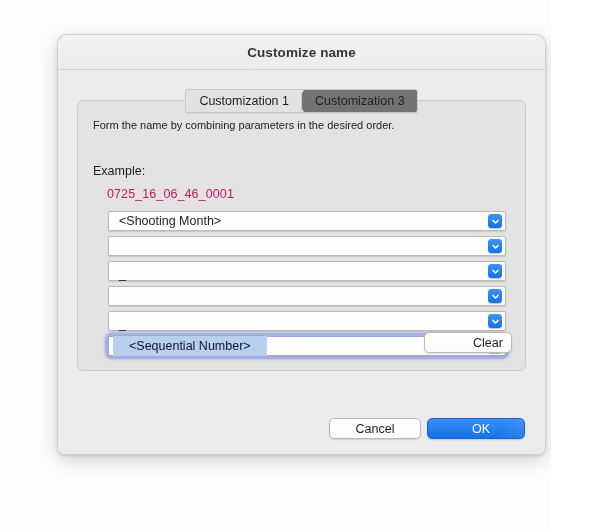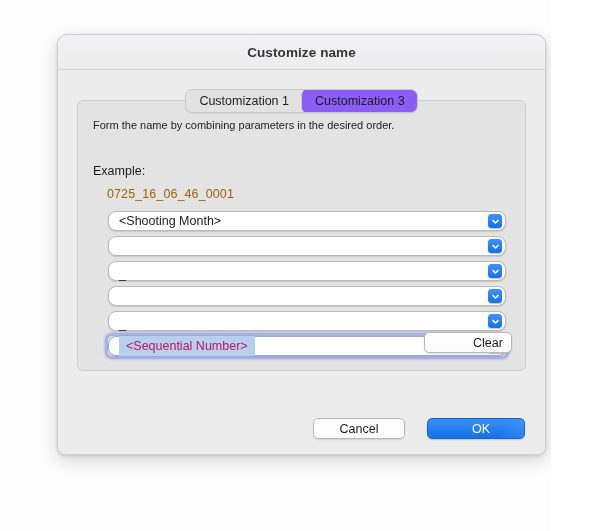--- a/index.html
+++ b/index.html
@@ -65,21 +65,21 @@
     top: 19px;
     display: flex;
     justify-content: center;
     z-index: 5;
   }
   .tabgroup {
     display: flex;
     align-items: stretch;
     background: #e2e2e2;
     border: 1px solid #c9c9c9;
-    border-radius: 7px;
+    border-radius: 2px;
     height: 22px;
     box-shadow: 0 1px 1px rgba(0,0,0,0.05);
     overflow: hidden;
   }
   .tab {
     display: flex;
     align-items: center;
     padding: 0 13px;
     font-size: 12.5px;
     color: #1d1d1f;
@@ -90,21 +90,21 @@
   .tab + .tab::before {
     content: "";
     position: absolute;
     left: 0;
     top: 4px;
     bottom: 4px;
     width: 1px;
     background: #c6c6c6;
   }
   .tab.active {
-    background: #8b5cf6;
+    background: #737373;
     border-radius: 6px;
     box-shadow: 0 0 0 0.5px rgba(0,0,0,0.13), 0 1px 2px rgba(0,0,0,0.14);
     margin: -1px -1px -1px 0;
     padding: 0 13px;
     z-index: 2;
     justify-content: flex-end;
   }
   .tab.active::before { display: none; }
 
   
@@ -133,21 +133,21 @@
     left: 15px;
     top: 63px;
     font-size: 12.5px;
     color: #1d1d1f;
   }
   .example-value {
     position: absolute;
     left: 29px;
     top: 86px;
     font-size: 12.5px;
-    color: #a16207;
+    color: #be185d;
     letter-spacing: 0.1px;
   }
 
   
   .rows {
     position: absolute;
     left: 30px;
     top: 110px;
     width: 398px;
   }
@@ -155,21 +155,21 @@
     position: relative;
     height: 20px;
     margin-bottom: 5px;
   }
   .popup {
     position: relative;
     height: 20px;
     width: 100%;
     background: #fefefe;
     border: 0.5px solid #b9b9b9;
-    border-radius: 8px;
+    border-radius: 2px;
     box-shadow: 0 1px 1.5px rgba(0,0,0,0.13), inset 0 0.5px 0 rgba(255,255,255,0.9);
     box-sizing: border-box;
     display: flex;
     align-items: center;
     cursor: default;
   }
   .popup-label {
     font-size: 12.5px;
     color: #1d1d1f;
     margin-left: 10px;
@@ -179,23 +179,23 @@
   .popup-label.underscore {
     position: relative;
     top: 3px;
     letter-spacing: 0;
   }
   .row.focused .popup {
     border-color: #9aa6e6;
   }
   .row.focused .popup-label {
     background: #b8cfee;
-    color: #be185d;
-    padding: 1px 7px;
-    margin-left: 10px;
+    color: #0f172a;
+    padding: 1px 16px;
+    margin-left: 4px;
     border-radius: 1px;
   }
   .focusring {
     position: absolute;
     left: -3px;
     top: -3px;
     right: -3px;
     bottom: -3px;
     border-radius: 7px;
     border: 3px solid rgba(120,138,220,0.55);
@@ -239,21 +239,21 @@
     box-sizing: border-box;
     padding-left: 40px;
   }
 
   
   .footer {
     position: absolute;
     right: 20px;
     bottom: 16px;
     display: flex;
-    gap: 22px;
+    gap: 6px;
     align-items: center;
   }
   .btn {
     height: 21px;
     border-radius: 5px;
     font-size: 12.5px;
     display: flex;
     align-items: center;
     justify-content: center;
     cursor: default;

